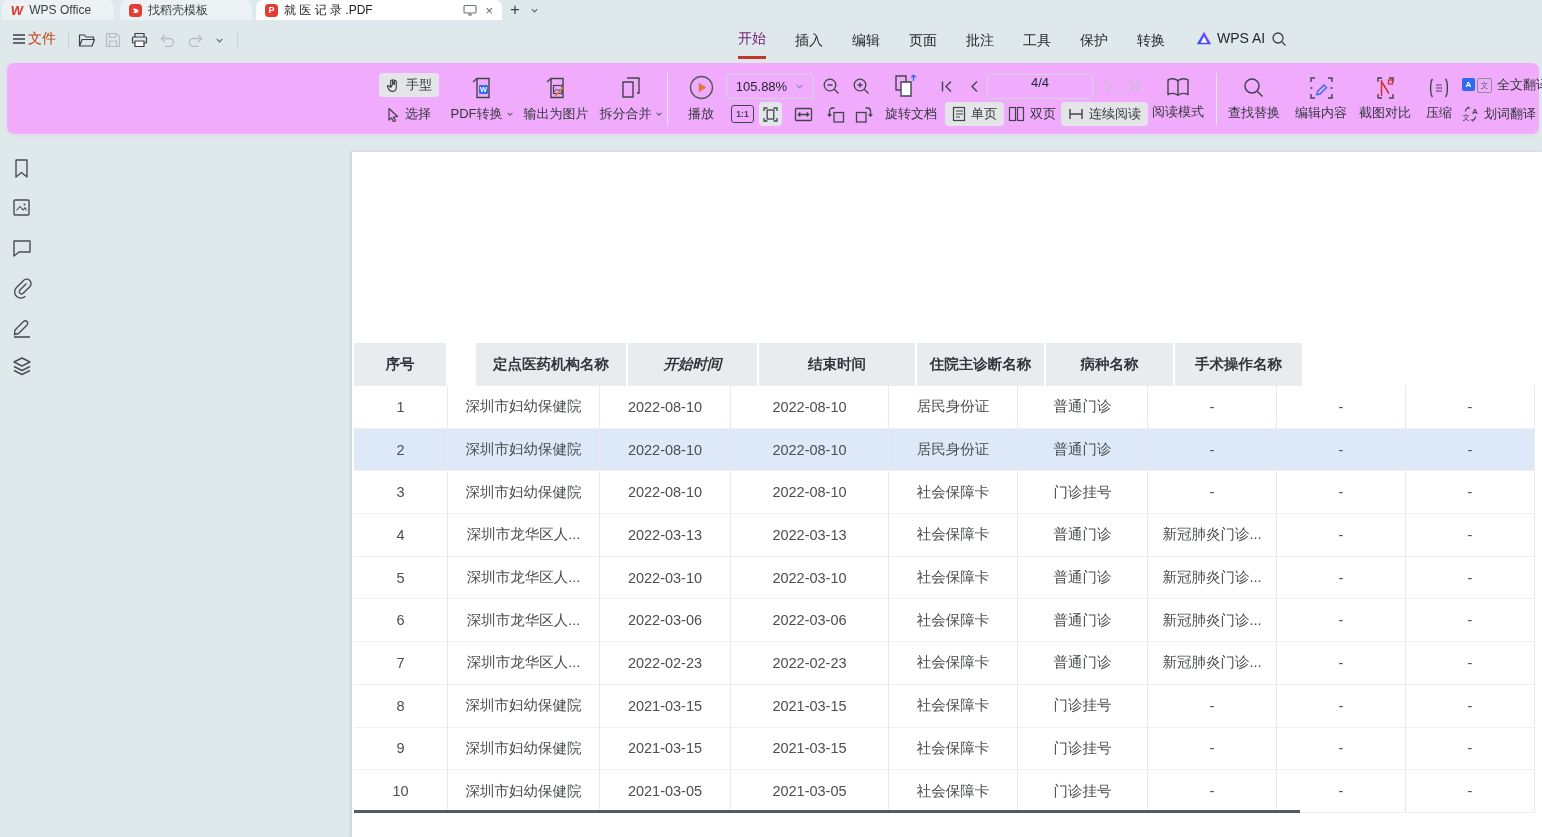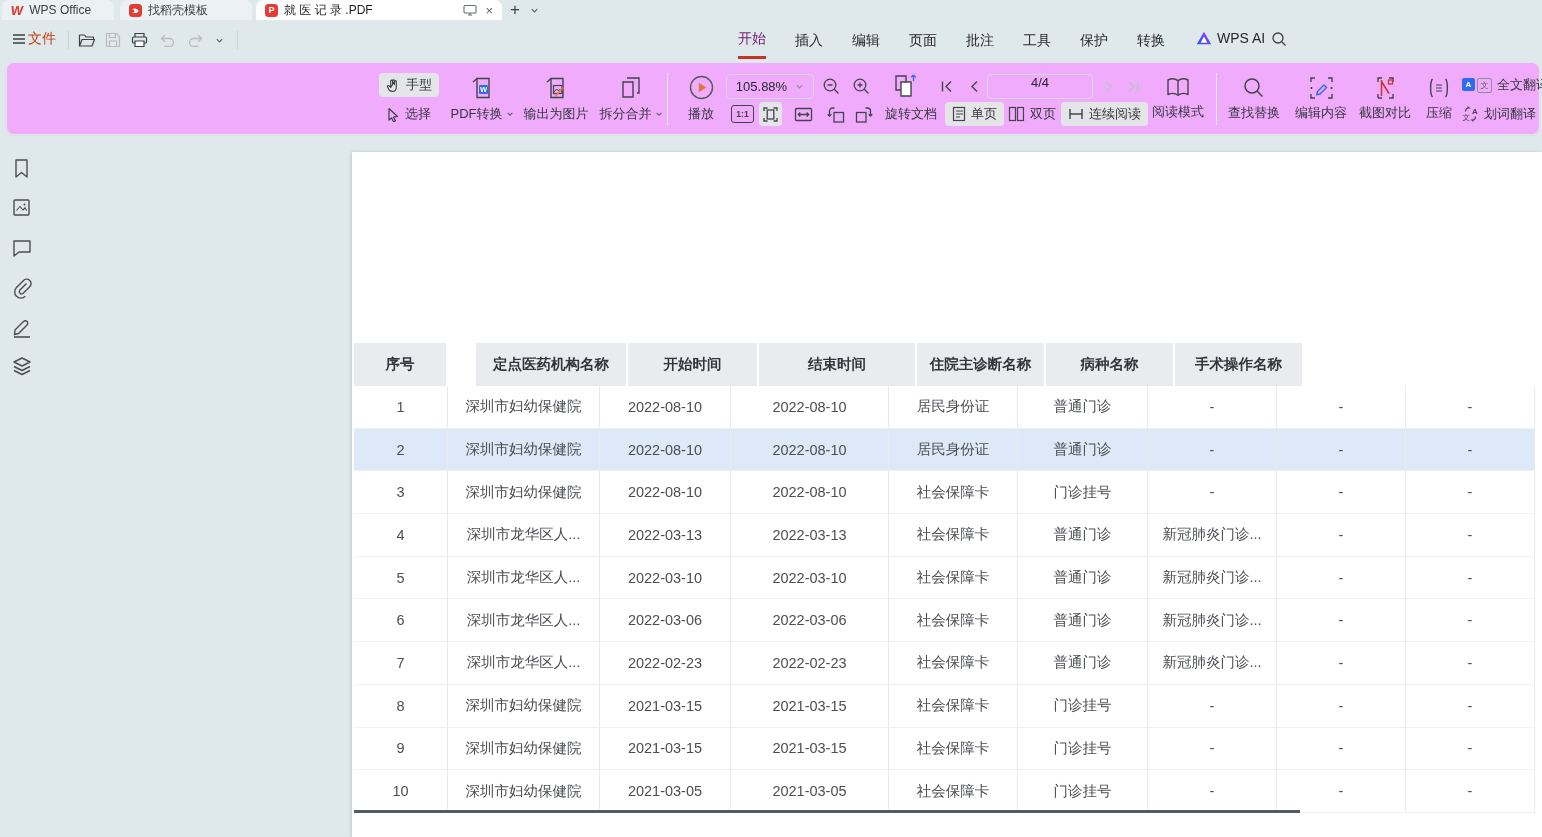--- a/index.html
+++ b/index.html
@@ -468,21 +468,21 @@
           <path d="M3 10.5l8 4 8-4M3 14.5l8 4 8-4"></path>
         </svg>
     </div>
   </div>
 
   <div class="page">
     <div class="doc-table">
         <div class="trow-h">
           <div class="cell" style="width: 94px;">序号</div>
           <div class="cell" style="width: 152px; margin-left: 28px;">定点医药机构名称</div>
-          <div class="cell" style="width: 131px;">开始时间</div>
+          <div class="cell" style="width: 131px; font-style: italic;">开始时间</div>
           <div class="cell" style="width: 158px;">结束时间</div>
           <div class="cell" style="width: 129px;">住院主诊断名称</div>
           <div class="cell" style="width: 129px;">病种名称</div>
           <div class="cell" style="width: 129px;">手术操作名称</div>
         </div>
         <div class="trow-d">
           <div class="cell" style="width: 94px;">1</div>
           <div class="cell" style="width: 152px;">深圳市妇幼保健院</div>
           <div class="cell" style="width: 131px;">2022-08-10</div>
           <div class="cell" style="width: 158px;">2022-08-10</div>

